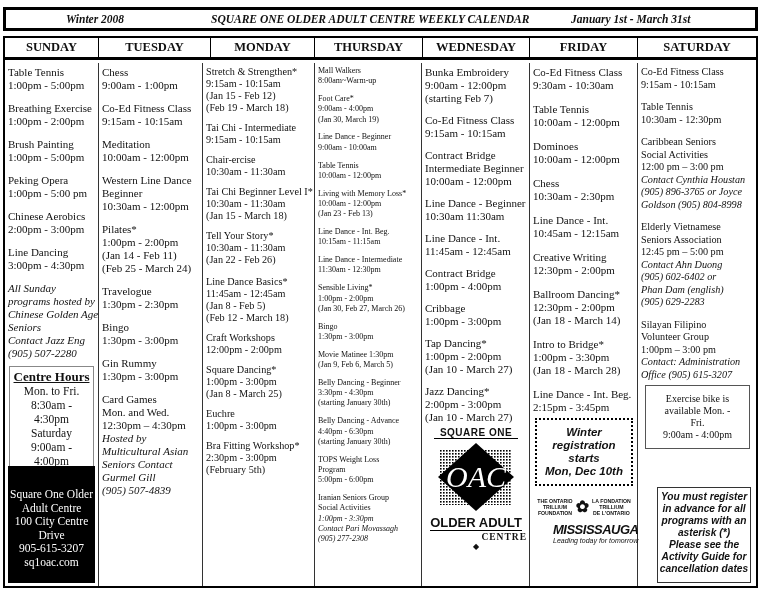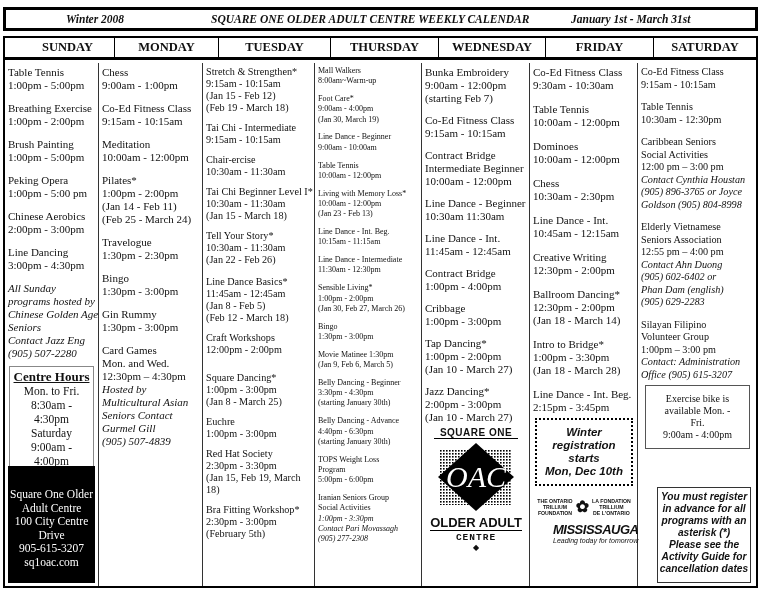--- a/index.html
+++ b/index.html
@@ -14,21 +14,21 @@
   .title-bar .t1 { position: absolute; left: 60px; }
   .title-bar .t2 { position: absolute; left: 205px; }
   .title-bar .t3 { position: absolute; left: 565px; text-align: right; }
 
   .grid {
     position: absolute; left: 3px; top: 36px; width: 755px; height: 552px;
     border: 2px solid #000;
   }
   .head-row {
     position: absolute; left: 0; top: 0; width: 100%; height: 22px;
-    border-bottom: 3px solid #000; display: flex; padding-left: 16px;
+    border-bottom: 3px solid #000; display: flex;
   }
   .head-cell {
     height: 100%; border-right: 1px solid #000; display: flex; align-items: center; justify-content: center;
     font-weight: bold; font-size: 12.5px;
   }
   .head-cell:last-child { border-right: none; }
   .cols { position: absolute; left: 0; top: 25px; width: 100%; bottom: 0; display: flex; }
   .col { height: 100%; border-right: 1px solid #333; padding: 3px 2px 0 3px; position: relative; }
   .col:last-child { border-right: none; }
 
@@ -47,21 +47,21 @@
   .hours-box .hh { font-weight: bold; text-decoration: underline; font-size: 13px; }
   .address-box {
     position: absolute; left: 3px; right: 3px; bottom: 3px; height: 117px;
     background: #000; color: #fff; text-align: center; font-size: 11.5px; line-height: 13.5px;
     padding-top: 22px;
   }
 
   .logo { text-align: center; margin-top: 2px; }
   .logo .l1 { font-family: "Liberation Sans", sans-serif; font-weight: bold; font-size: 10px; letter-spacing: 0.5px; border-bottom: 1px solid #000; display: inline-block; padding: 0 6px; }
   .logo .l2 { font-family: "Liberation Sans", sans-serif; font-weight: bold; font-size: 13px; border-bottom: 1px solid #000; display: inline-block; margin-top: 2px; }
-  .logo .l3 { font-family: Liberation Mono, monospace; font-weight: bold; font-size: 9.5px; letter-spacing: 1px; margin-top: 1px; }
+  .logo .l3 { font-family: Liberation Serif, serif; font-weight: bold; font-size: 9.5px; letter-spacing: 1px; margin-top: 1px; text-align: right; }
 
   .reg-box {
     border: 2px dotted #000; margin: 4px 2px 0 2px; text-align: center;
     font-family: "Liberation Sans", sans-serif; font-weight: bold; font-style: italic; font-size: 11.5px; line-height: 13px;
     padding: 6px 0;
   }
   .trillium { display: flex; justify-content: center; align-items: center; margin-top: 12px;
     font-family: "Liberation Sans", sans-serif; font-size: 5.2px; font-weight: bold; line-height: 6px; gap: 3px; }
   .miss { margin-top: 6px; display: flex; align-items: center; gap: 18px; padding-left: 2px; }
   .miss .flag { width: 18px; height: 18px; background: #000; }
@@ -77,22 +77,22 @@
 
 <div class="title-bar">
   <span class="t1">Winter 2008</span>
   <span class="t2">SQUARE ONE OLDER ADULT CENTRE WEEKLY CALENDAR</span>
   <span class="t3">January 1st - March 31st</span>
 </div>
 
 <div class="grid">
   <div class="head-row">
     <div class="head-cell" style="width:94px">SUNDAY</div>
+    <div class="head-cell" style="width:112px">TUESDAY</div>
     <div class="head-cell" style="width:104px">MONDAY</div>
-    <div class="head-cell" style="width:112px">TUESDAY</div>
     <div class="head-cell" style="width:108px">THURSDAY</div>
     <div class="head-cell" style="width:107px">WEDNESDAY</div>
     <div class="head-cell" style="width:108px">FRIDAY</div>
     <div class="head-cell" style="flex:1">SATURDAY</div>
   </div>
 
   <div class="cols">
 
     <div class="col fs11" style="width:94px">
       <div class="entry">
@@ -149,20 +149,25 @@
           <div>Chess</div>
           <div>9:00am - 1:00pm</div>
         </div>
       <div class="entry">
           <div>Co-Ed Fitness Class</div>
           <div>9:15am - 10:15am</div>
         </div>
       <div class="entry">
           <div>Meditation</div>
           <div>10:00am - 12:00pm</div>
+        </div>
+      <div class="entry">
+          <div>Western Line Dance</div>
+          <div>Beginner</div>
+          <div>10:30am - 12:00pm</div>
         </div>
       <div class="entry">
           <div>Pilates*</div>
           <div>1:00pm - 2:00pm</div>
           <div>(Jan 14 - Feb 11)</div>
           <div>(Feb 25 - March 24)</div>
         </div>
       <div class="entry">
           <div>Travelogue</div>
           <div>1:30pm - 2:30pm</div>
@@ -211,38 +216,32 @@
           <div>Tell Your Story*</div>
           <div>10:30am - 11:30am</div>
           <div>(Jan 22 - Feb 26)</div>
         </div>
       <div class="entry" style="line-height:12px;margin-bottom:8px">
           <div>Line Dance Basics*</div>
           <div>11:45am - 12:45am</div>
           <div>(Jan 8 - Feb 5)</div>
           <div>(Feb 12 - March 18)</div>
         </div>
-      <div class="entry" style="line-height:12px;margin-bottom:16px">
+      <div class="entry" style="line-height:12px;margin-bottom:8px">
           <div>Craft Workshops</div>
           <div>12:00pm - 2:00pm</div>
         </div>
       <div class="entry" style="line-height:12px;margin-bottom:8px">
           <div>Square Dancing*</div>
           <div>1:00pm - 3:00pm</div>
           <div>(Jan 8 - March 25)</div>
         </div>
       <div class="entry" style="line-height:12px;margin-bottom:8px">
           <div>Euchre</div>
           <div>1:00pm - 3:00pm</div>
-        </div>
-      <div class="entry" style="line-height:12px;margin-bottom:8px">
-          <div>Red Hat Society</div>
-          <div>2:30pm - 3:30pm</div>
-          <div>(Jan 15, Feb 19, March</div>
-          <div>18)</div>
         </div>
       <div class="entry" style="line-height:12px;margin-bottom:8px">
           <div>Bra Fitting Workshop*</div>
           <div>2:30pm - 3:00pm</div>
           <div>(February 5th)</div>
         </div>
     </div>
 
     <div class="col fs8" style="width:107px">
       <div class="entry">
@@ -451,21 +450,21 @@
         <div>Caribbean Seniors</div>
           <div>Social Activities</div>
           <div>12:00 pm – 3:00 pm</div>
         <div class="it">Contact Cynthia Houstan</div>
           <div class="it">(905) 896-3765 or Joyce</div>
           <div class="it">Goldson (905) 804-8998</div>
       </div>
       <div class="entry" style="line-height:12.5px;margin-bottom:10px">
         <div>Elderly Vietnamese</div>
           <div>Seniors Association</div>
-          <div>12:55 pm – 4:00 pm</div>
+          <div>12:45 pm – 5:00 pm</div>
         <div class="it">Contact Ahn Duong</div>
           <div class="it">(905) 602-6402 or</div>
           <div class="it">Phan Dam (english)</div>
           <div class="it">(905) 629-2283</div>
       </div>
       <div class="entry" style="line-height:12.5px;margin-bottom:4px">
         <div>Silayan Filipino</div>
           <div>Volunteer Group</div>
           <div>1:00pm – 3:00 pm</div>
         <div class="it">Contact: Administration</div>

